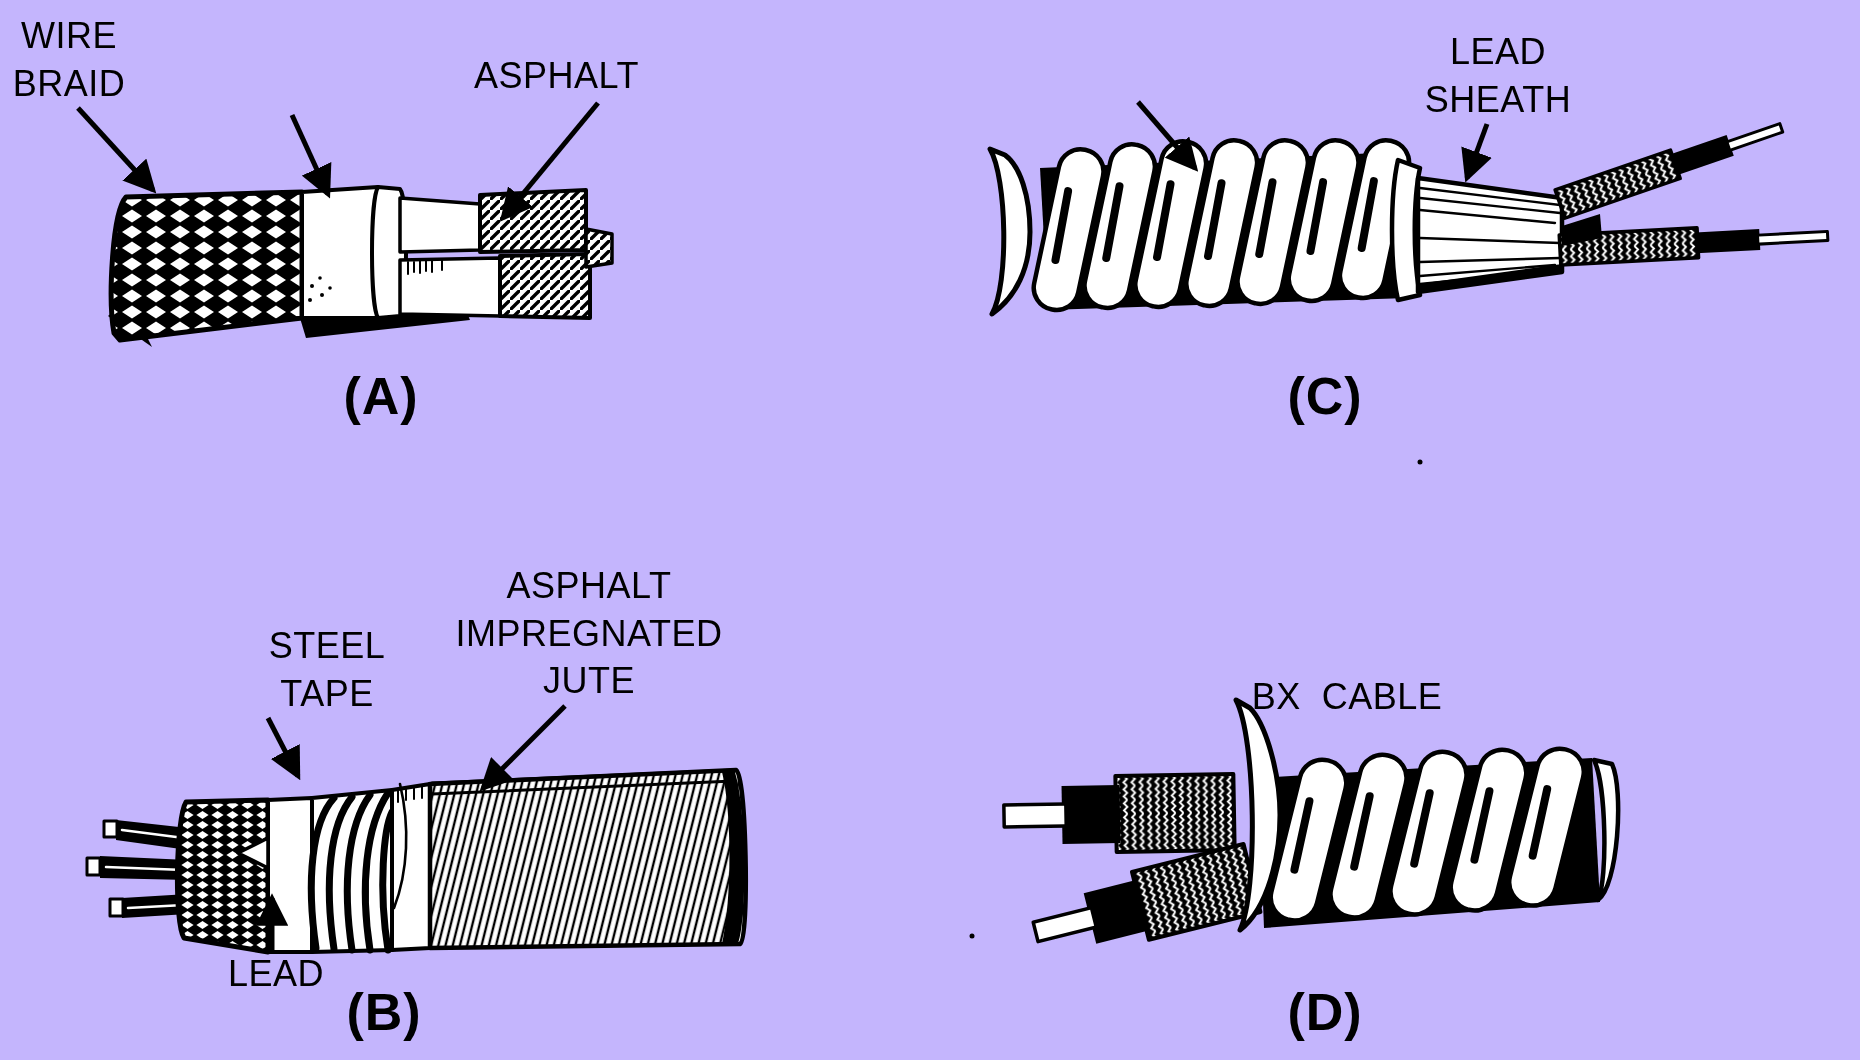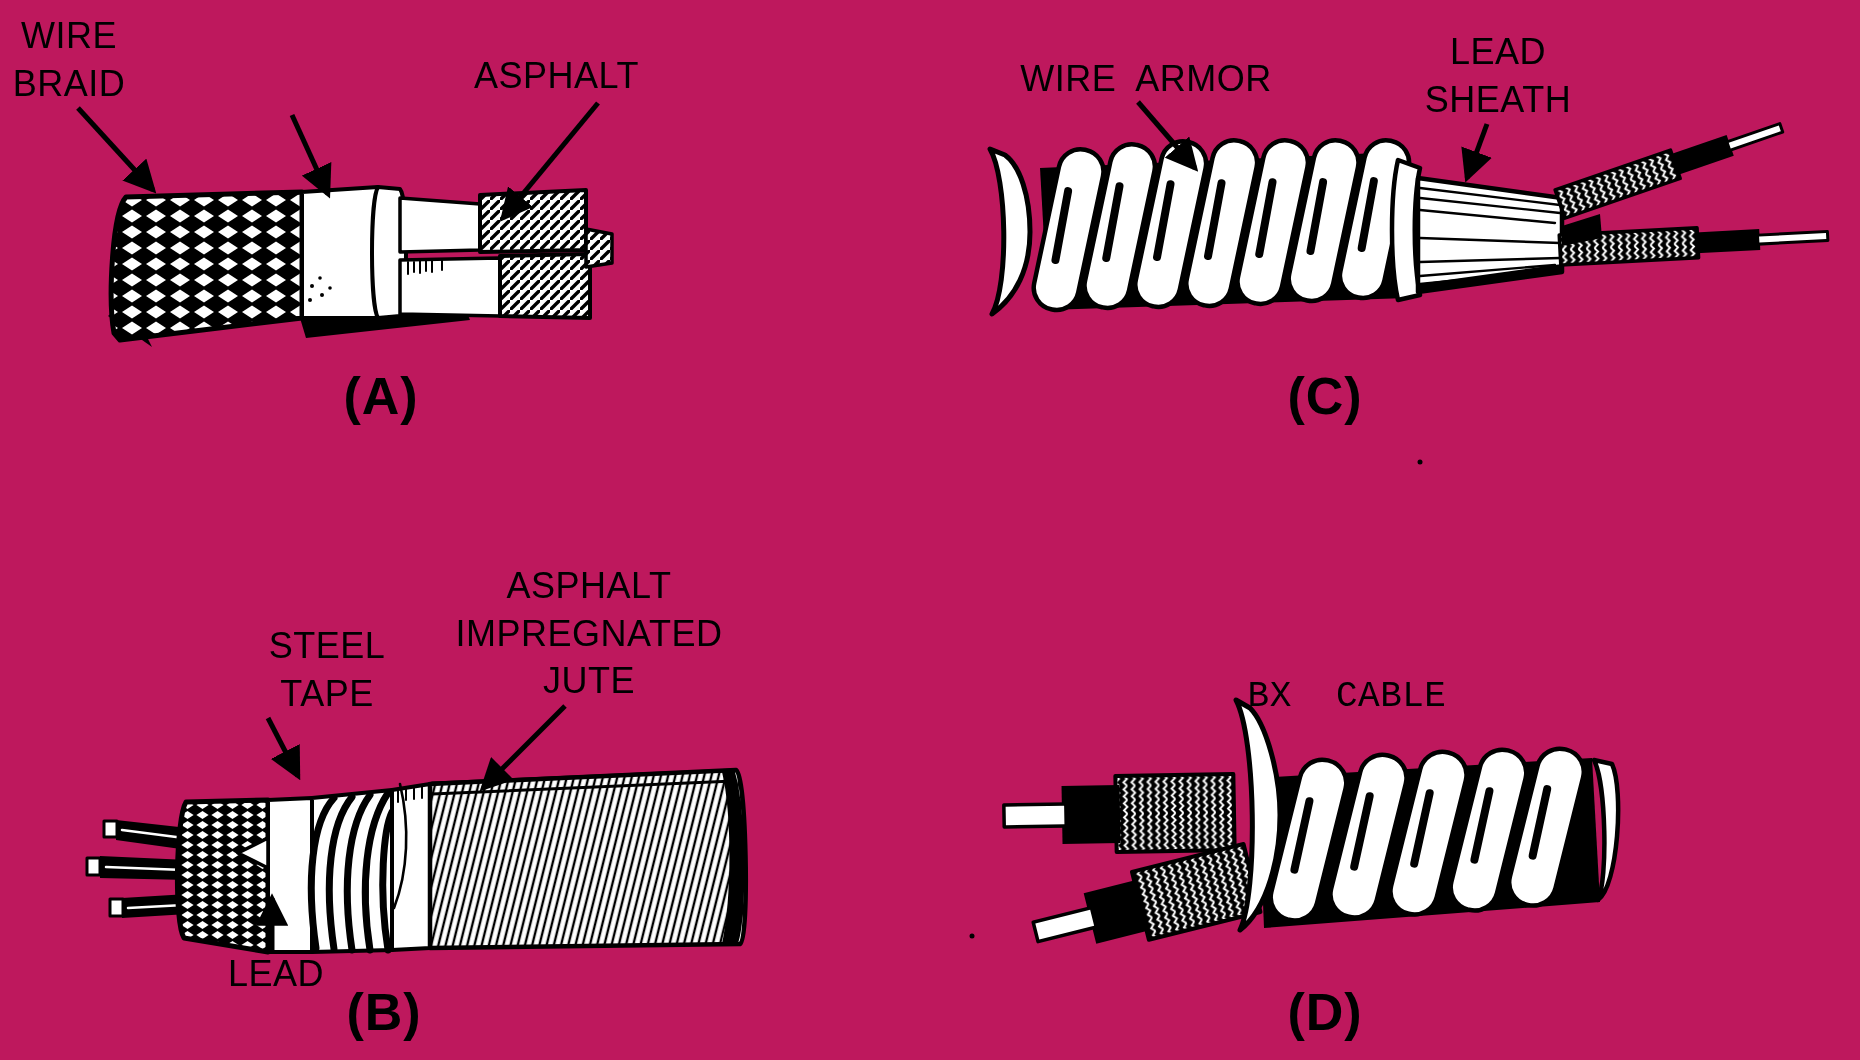--- a/index.html
+++ b/index.html
@@ -1,37 +1,37 @@
 <!DOCTYPE html>
 <html><head>
 <meta charset="utf-8">
 <style>
   html,body{margin:0;padding:0;background:#ffffff;}
   .stage{
-    position:relative;width:1860px;height:1060px;background:#be185d;
+    position:relative;width:1860px;height:1060px;background:#c4b5fd;
     font-family:"Liberation Sans",sans-serif;color:#000;overflow:hidden;
   }
   .art{position:absolute;left:0;top:0;}
   .lbl{
     position:absolute;font-size:36px;line-height:1.32;text-align:center;
     white-space:pre;letter-spacing:0.5px;color:#000;
   }
   .cap{
     position:absolute;font-size:52px;font-weight:bold;text-align:center;
     color:#000;letter-spacing:1px;
   }
   .lbl-wire-braid {left:4px;    top:12px;  width:130px;}
   .lbl-insulation {left:180px;  top:60px;  width:246px;}
   .lbl-filler     {left:474px;  top:52px;  width:156px;}
   .lbl-wire-armor {left:1000px; top:55px;  width:292px;}
   .lbl-lead-sheath{left:1400px; top:28px;  width:196px;}
   .lbl-steel-tape {left:252px;  top:622px; width:150px;}
   .lbl-asphalt    {left:424px;  top:562px; width:330px;}
   .lbl-lead       {left:216px;  top:950px; width:120px;}
-  .lbl-bx-cable   {left:1232px; top:673px; width:230px;font-family:Liberation Mono, monospace;}
+  .lbl-bx-cable   {left:1232px; top:673px; width:230px;}
   .cap-a{left:316px;  top:366px; width:130px;}
   .cap-b{left:319px;  top:982px; width:130px;}
   .cap-c{left:1260px; top:366px; width:130px;}
   .cap-d{left:1260px; top:982px; width:130px;}
 </style>
 </head>
 <body>
 
 <div class="stage">
 
@@ -266,21 +266,20 @@
 
     <g fill="#000">
       <circle cx="1420" cy="462" r="2.5"></circle>
       <circle cx="972" cy="936" r="2.5"></circle>
     </g>
   </svg>
 
   <div class="lbl lbl-wire-braid">WIRE
 BRAID</div>
   <div class="lbl lbl-filler">ASPHALT</div>
-  <div class="lbl lbl-wire-armor">WIRE  ARMOR</div>
   <div class="lbl lbl-lead-sheath">LEAD
 SHEATH</div>
   <div class="lbl lbl-asphalt">ASPHALT
 IMPREGNATED
 JUTE</div>
   <div class="lbl lbl-steel-tape">STEEL
 TAPE</div>
   <div class="lbl lbl-lead">LEAD</div>
   <div class="lbl lbl-bx-cable">BX  CABLE</div>
 

